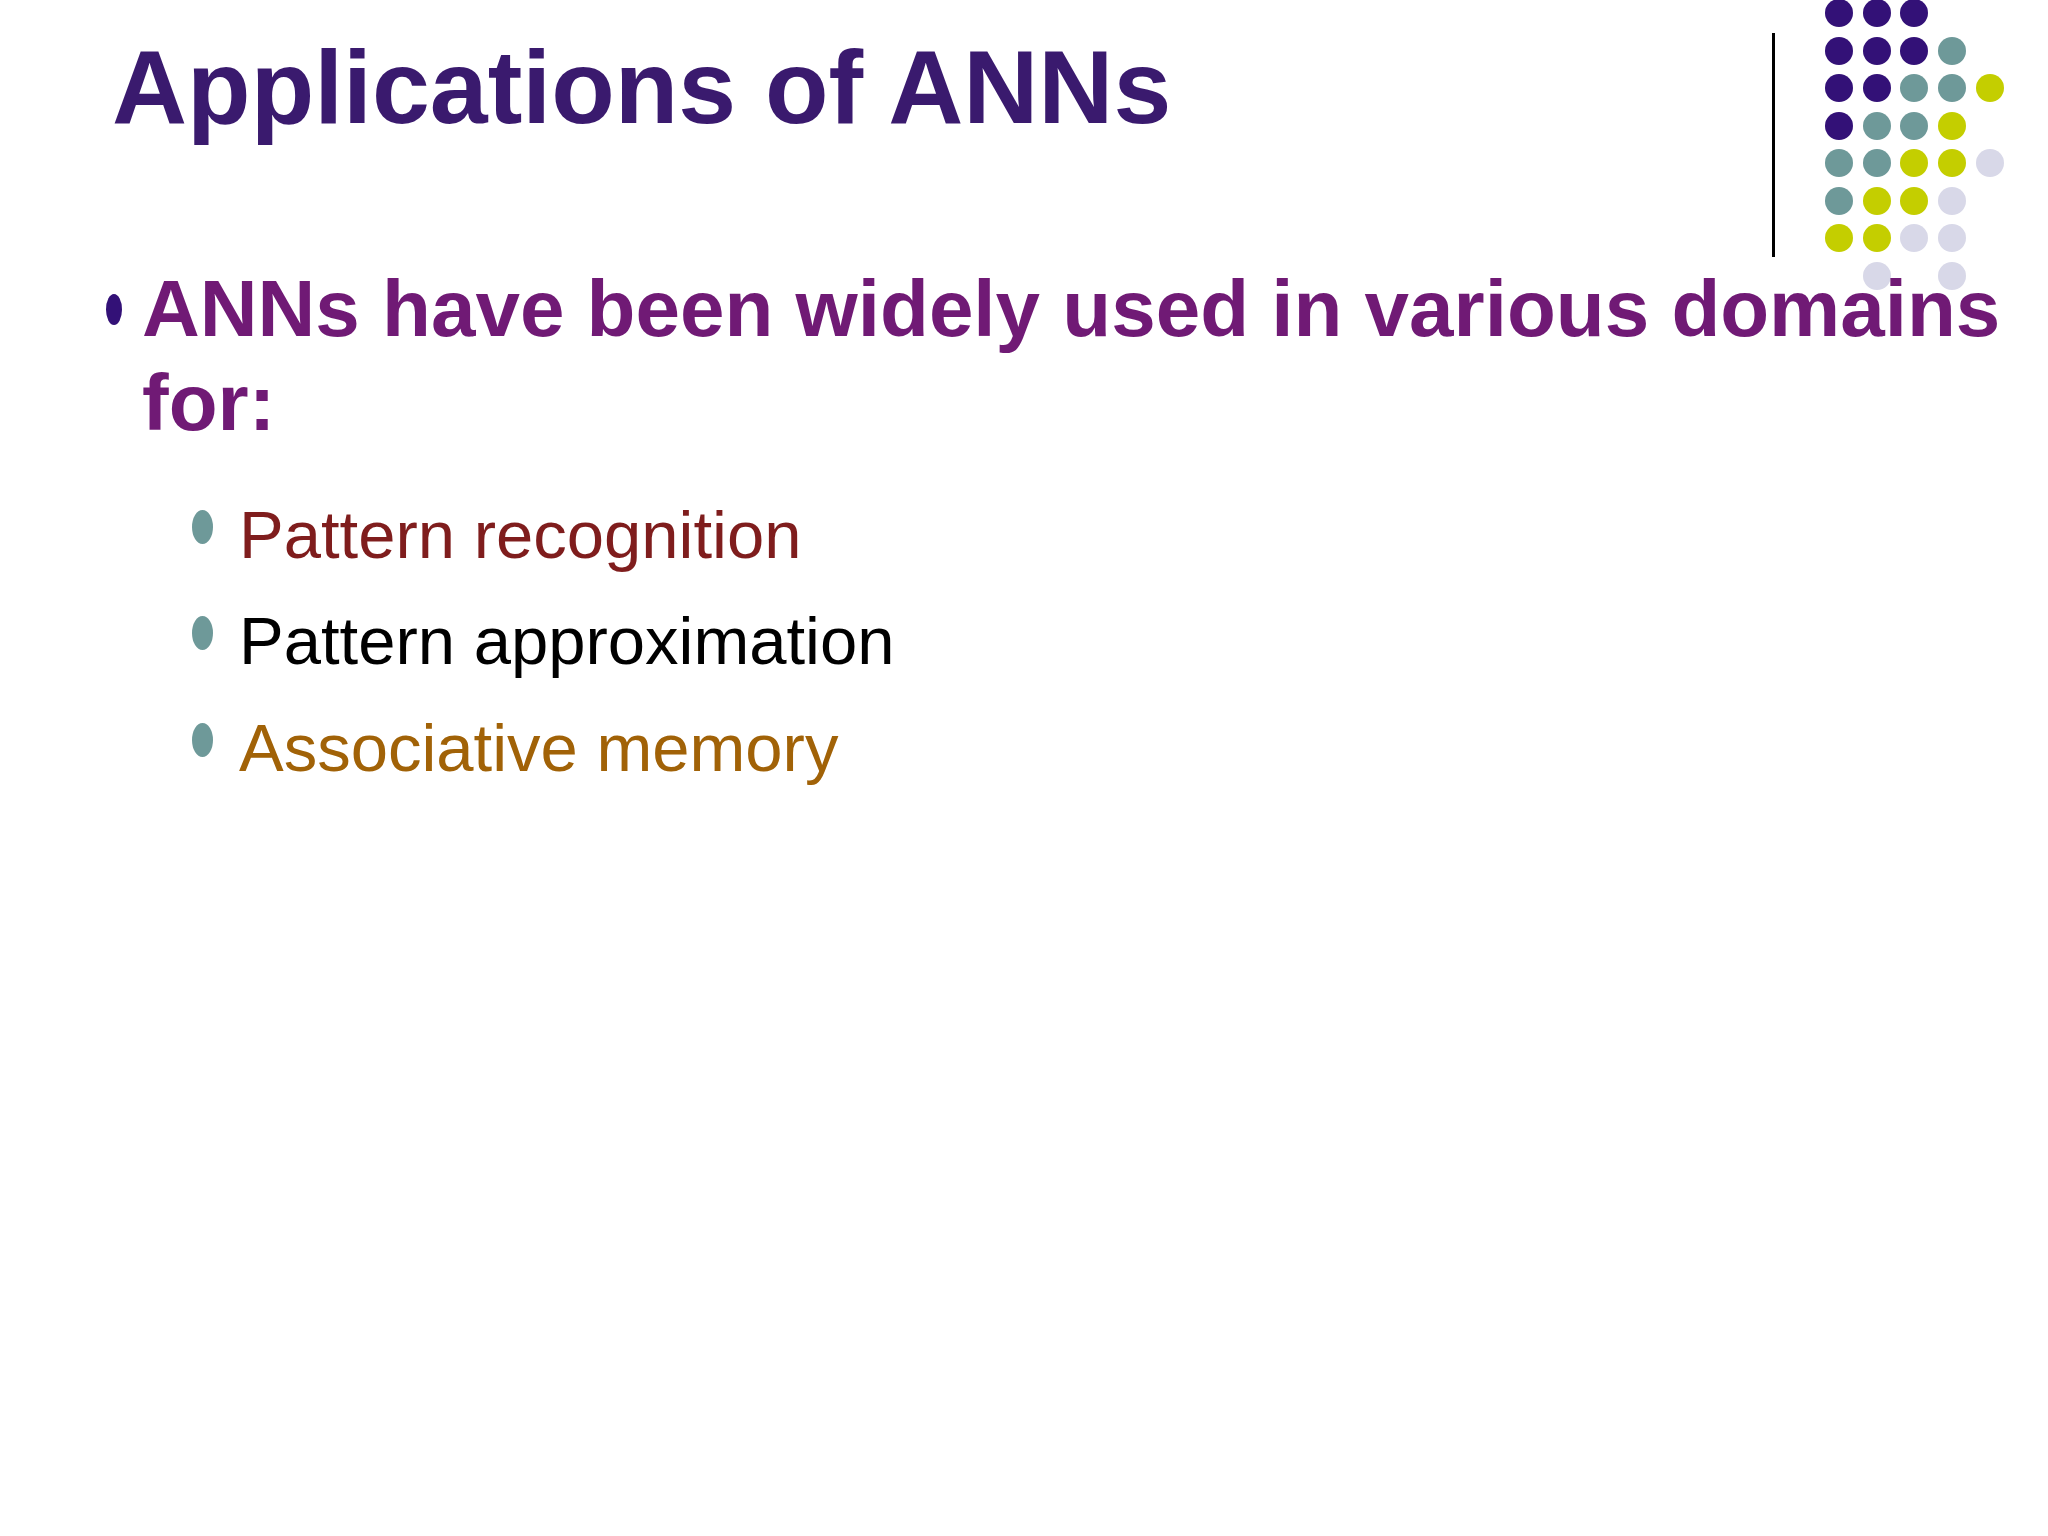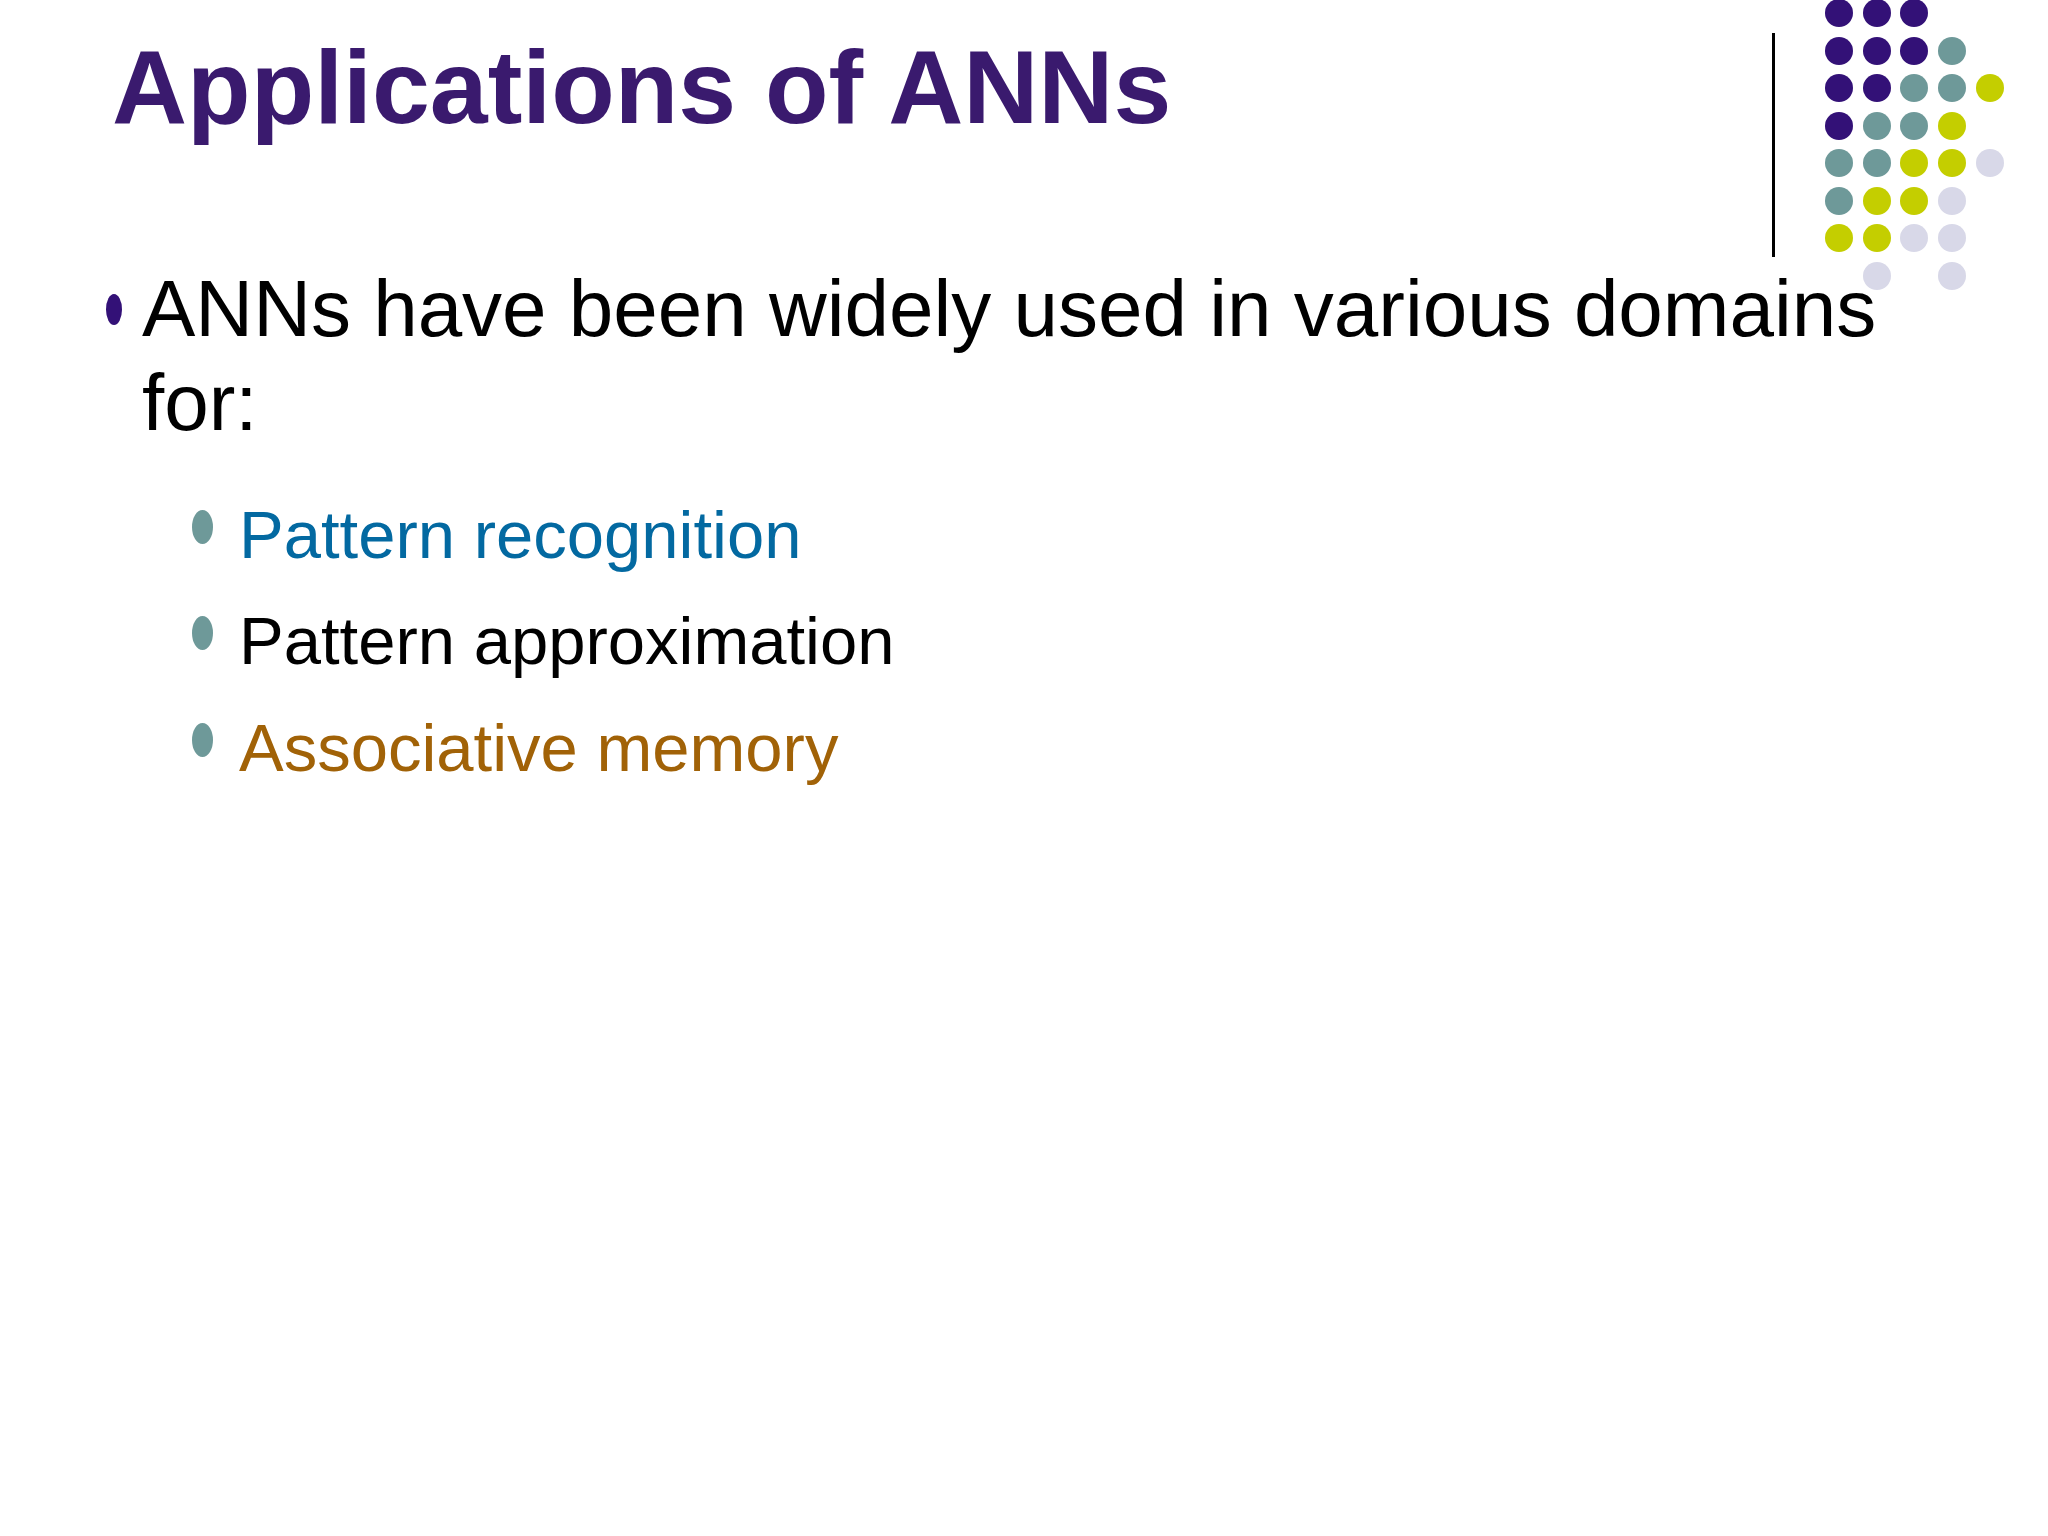--- a/index.html
+++ b/index.html
@@ -133,28 +133,28 @@
       <div class="dot" style="left: 1900.4px; top: 224px; background: rgb(216, 216, 232);"></div>
       <div class="dot" style="left: 1938.1px; top: 224px; background: rgb(216, 216, 232);"></div>
       <div class="dot" style="left: 1862.7px; top: 261.5px; background: rgb(216, 216, 232);"></div>
       <div class="dot" style="left: 1938.1px; top: 261.5px; background: rgb(216, 216, 232);"></div>
     </div>
 
   <h1 class="slide-title" style="color: rgb(58, 26, 110);">Applications of ANNs</h1>
 
   <div class="main-item">
     <span class="main-bullet" style="background: rgb(51, 17, 119);"></span>
-    <div class="main-text" style="color: #000000;">ANNs have been widely used in various domains
+    <div class="main-text" style="color: #701a75; font-weight: bold;">ANNs have been widely used in various domains
 for:</div>
   </div>
 
   <div class="sub-list">
       <div class="sub-item">
       <span class="sub-bullet" style="background: rgb(110, 153, 153);"></span>
-      <div class="sub-text" style="color: #0369a1;">Pattern recognition</div>
+      <div class="sub-text" style="color: #7f1d1d;">Pattern recognition</div>
     </div>
       <div class="sub-item">
       <span class="sub-bullet" style="background: rgb(110, 153, 153);"></span>
       <div class="sub-text" style="color: rgb(0, 0, 0);">Pattern approximation</div>
     </div>
       <div class="sub-item">
       <span class="sub-bullet" style="background: rgb(110, 153, 153);"></span>
       <div class="sub-text" style="color: #a16207;">Associative memory</div>
     </div>
     </div>

